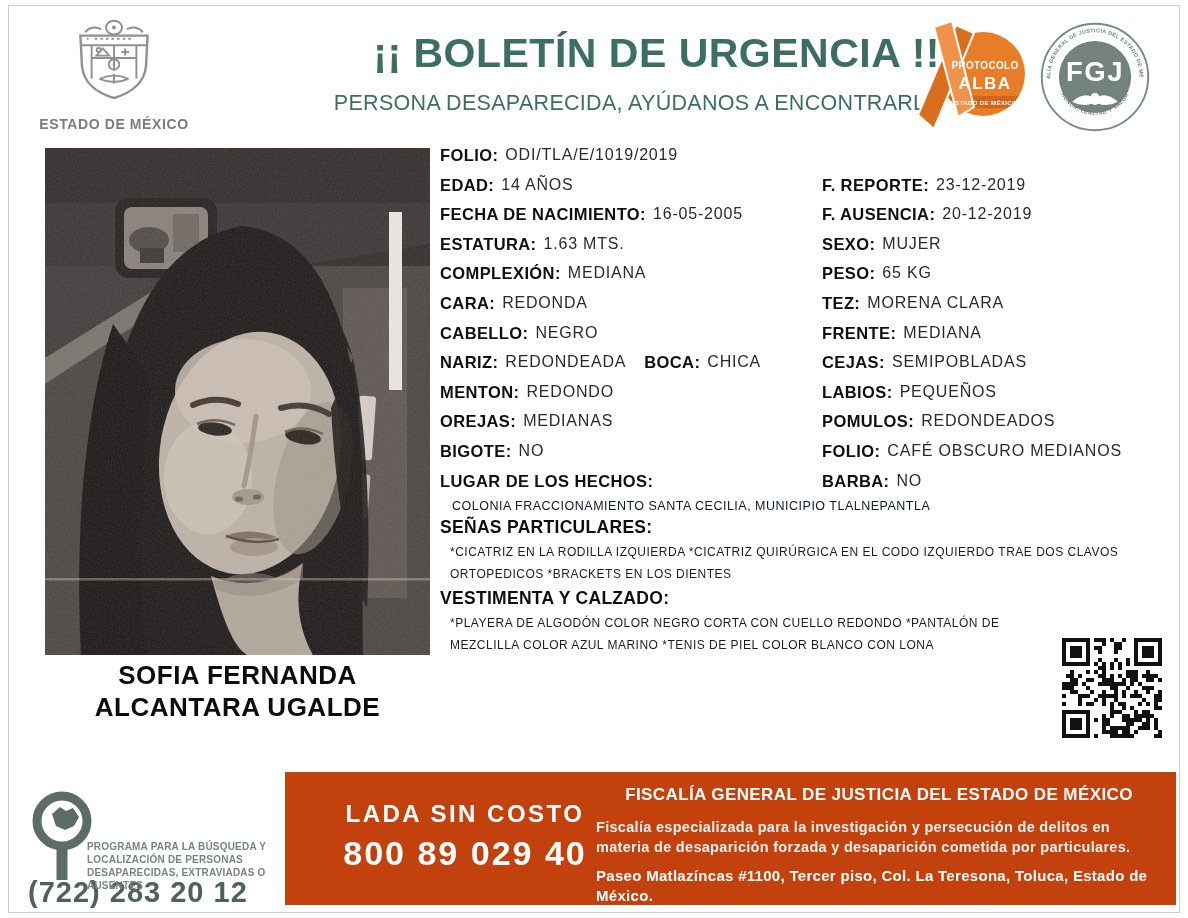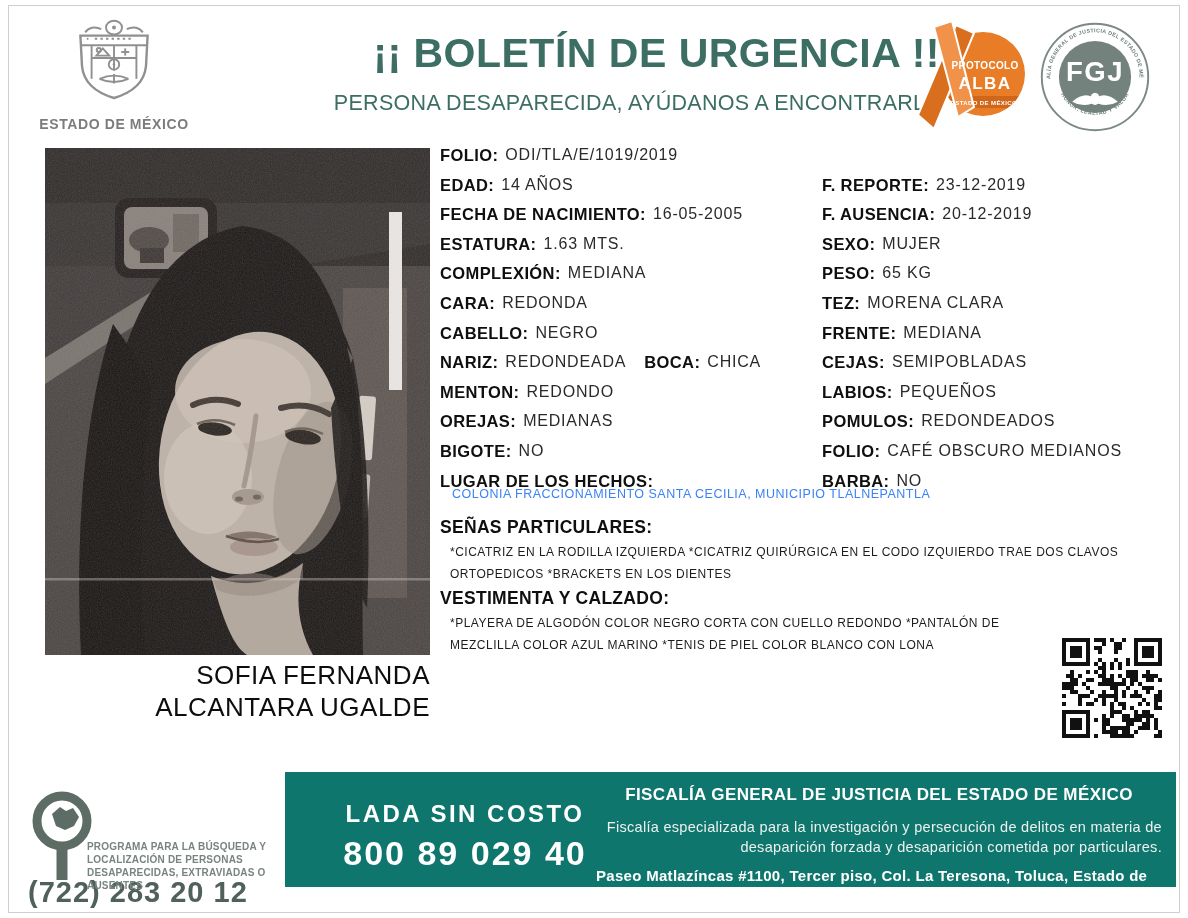--- a/index.html
+++ b/index.html
@@ -12,54 +12,54 @@
   .coat-wrap { position:absolute; left:38px; top:14px; width:152px; text-align:center; }
   .coat-label { margin-top:2px; font-size:14px; font-weight:bold; letter-spacing:0.6px; color:#7c7c7c; white-space:nowrap; }
   .titles { position:absolute; left:228px; top:30px; width:712px; text-align:right; color:#3c6e63; }
   .title { font-size:41px; font-weight:bold; letter-spacing:0.5px; white-space:nowrap; }
   .subtitle { font-size:21.5px; font-weight:normal; letter-spacing:0.3px; margin-top:14px; white-space:nowrap; }
   .alba-wrap { position:absolute; left:898px; top:12px; }
   .fgj-wrap { position:absolute; left:1038px; top:20px; }
 
   
   .photo { position:absolute; left:45px; top:148px; width:385px; height:507px; overflow:hidden; background:#3a3634; }
-  .person-name { position:absolute; left:45px; top:660px; width:385px; text-align:right;
-                 font-size:26px; font-weight:normal; letter-spacing:0.5px; line-height:1.22; color:#0d0d0d; }
+  .person-name { position:absolute; left:45px; top:660px; width:385px; text-align:center;
+                 font-size:26px; font-weight:bold; letter-spacing:0.5px; line-height:1.22; color:#0d0d0d; }
 
   
   .fields { position:absolute; display:flex; flex-direction:column; }
   .col-left { left:440px; top:146px; }
   .col-right { left:822px; top:175.6px; }
   .frow { height:29.6px; display:flex; align-items:flex-start; white-space:nowrap; }
   .flabel { font-weight:bold; font-size:16.5px; color:#0f0f0f; letter-spacing:0.4px; margin-right:7px; }
   .fvalue { font-size:16px; color:#2a2a2a; letter-spacing:0.8px; }
   .pair-gap { margin-left:18px; }
-  .lugar-detail { position:absolute; left:452px; top:487px; font-size:12.5px; letter-spacing:0.5px;
-                  color:#3b82f6; white-space:nowrap; }
+  .lugar-detail { position:absolute; left:452px; top:499px; font-size:12.5px; letter-spacing:0.5px;
+                  color:#0f172a; white-space:nowrap; }
 
   
   .section { position:absolute; left:440px; }
   .senas { top:517px; }
   .vestimenta { top:588px; }
   .sec-head { font-size:17.5px; font-weight:bold; letter-spacing:0.3px; color:#0f0f0f; }
   .sec-body { margin-top:3px; padding-left:10px; font-size:12px; letter-spacing:0.5px; line-height:1.85; color:#1d1d1d; }
   .senas .sec-body { width:700px; }
   .vestimenta .sec-body { width:580px; }
 
   
   .qr { position:absolute; left:1062px; top:638px; width:100px; height:100px; background:#fff; }
 
   
-  .footer-bar { position:absolute; left:285px; top:772px; width:891px; height:115px; background:#0f766e; }
+  .footer-bar { position:absolute; left:285px; top:772px; width:891px; height:133px; background:#c2410c; }
   .lada { position:absolute; left:30px; top:28px; width:300px; text-align:center; color:#ffffff; }
   .lada-label { font-size:24px; font-weight:bold; letter-spacing:2.5px; white-space:nowrap; }
   .lada-number { font-size:34px; font-weight:bold; letter-spacing:2px; margin-top:6px; white-space:nowrap; }
   .fiscalia { position:absolute; right:14px; top:13px; width:566px; color:#ffffff; }
   .fiscalia-title { text-align:center; font-size:17px; font-weight:bold; letter-spacing:0.4px; white-space:nowrap; }
-  .fiscalia-desc { text-align:right; font-size:14.5px; line-height:1.35; margin-top:13px; color:#edf1ef; letter-spacing:0.3px; }
+  .fiscalia-desc { text-align:left; font-size:14.5px; line-height:1.35; margin-top:13px; color:#edf1ef; letter-spacing:0.3px;font-weight:bold; }
   .fiscalia-address { text-align:left; font-size:15px; font-weight:bold; line-height:1.35; margin-top:9px; letter-spacing:0.3px; }
 
   .odisea { position:absolute; left:28px; top:776px; width:258px; height:130px; }
   .odisea-top { position:relative; height:96px; }
   .magnifier { position:absolute; left:2px; top:6px; }
   .odisea-word { position:absolute; left:56px; top:-8px; font-size:62px; font-weight:bold; color:#5d6d66; letter-spacing:-1px; }
   .odisea-tagline { position:absolute; left:59px; top:64px; width:196px; font-size:10px; font-weight:bold;
                     color:#78857e; line-height:1.3; letter-spacing:0.2px; }
   .odisea-phone { margin-top:4px; font-size:29px; font-weight:bold; color:#50605a; letter-spacing:1px; white-space:nowrap; }
 </style>

